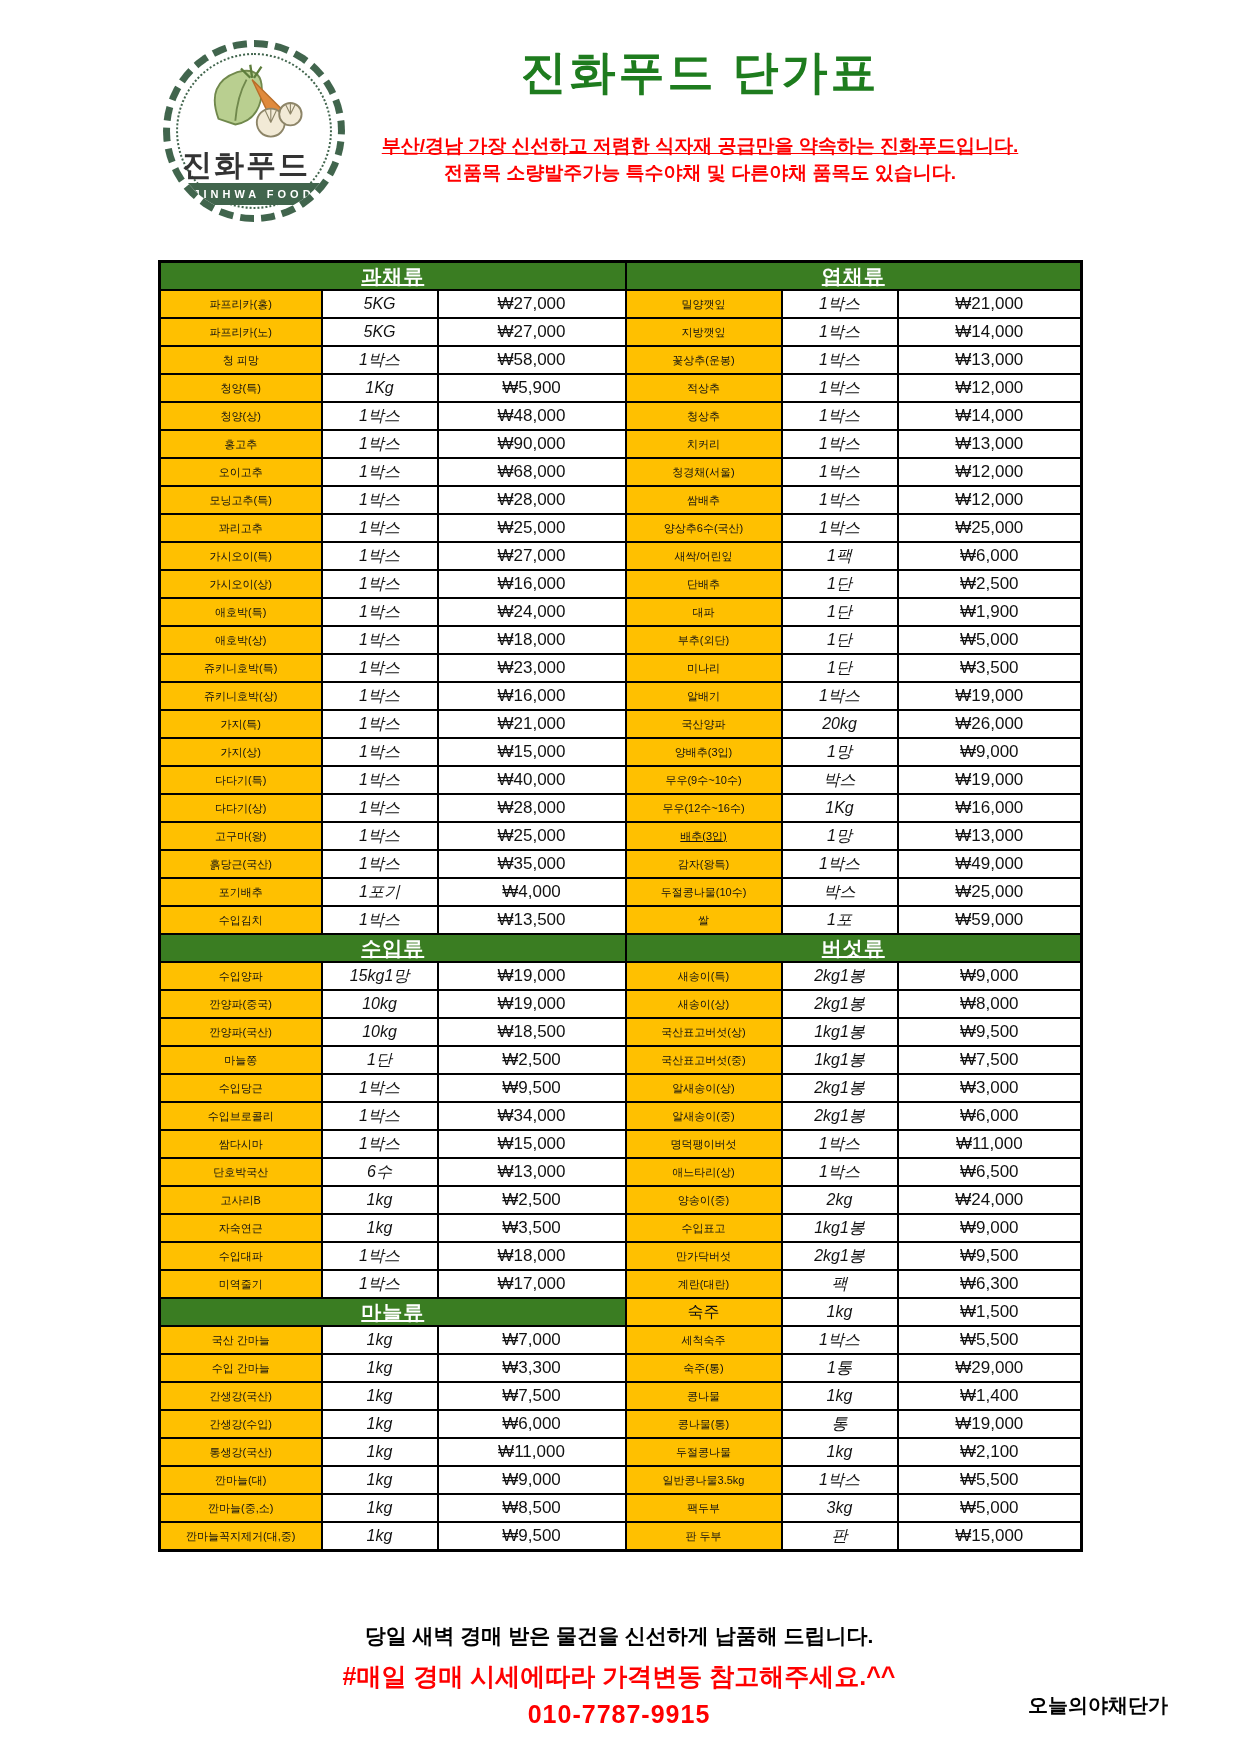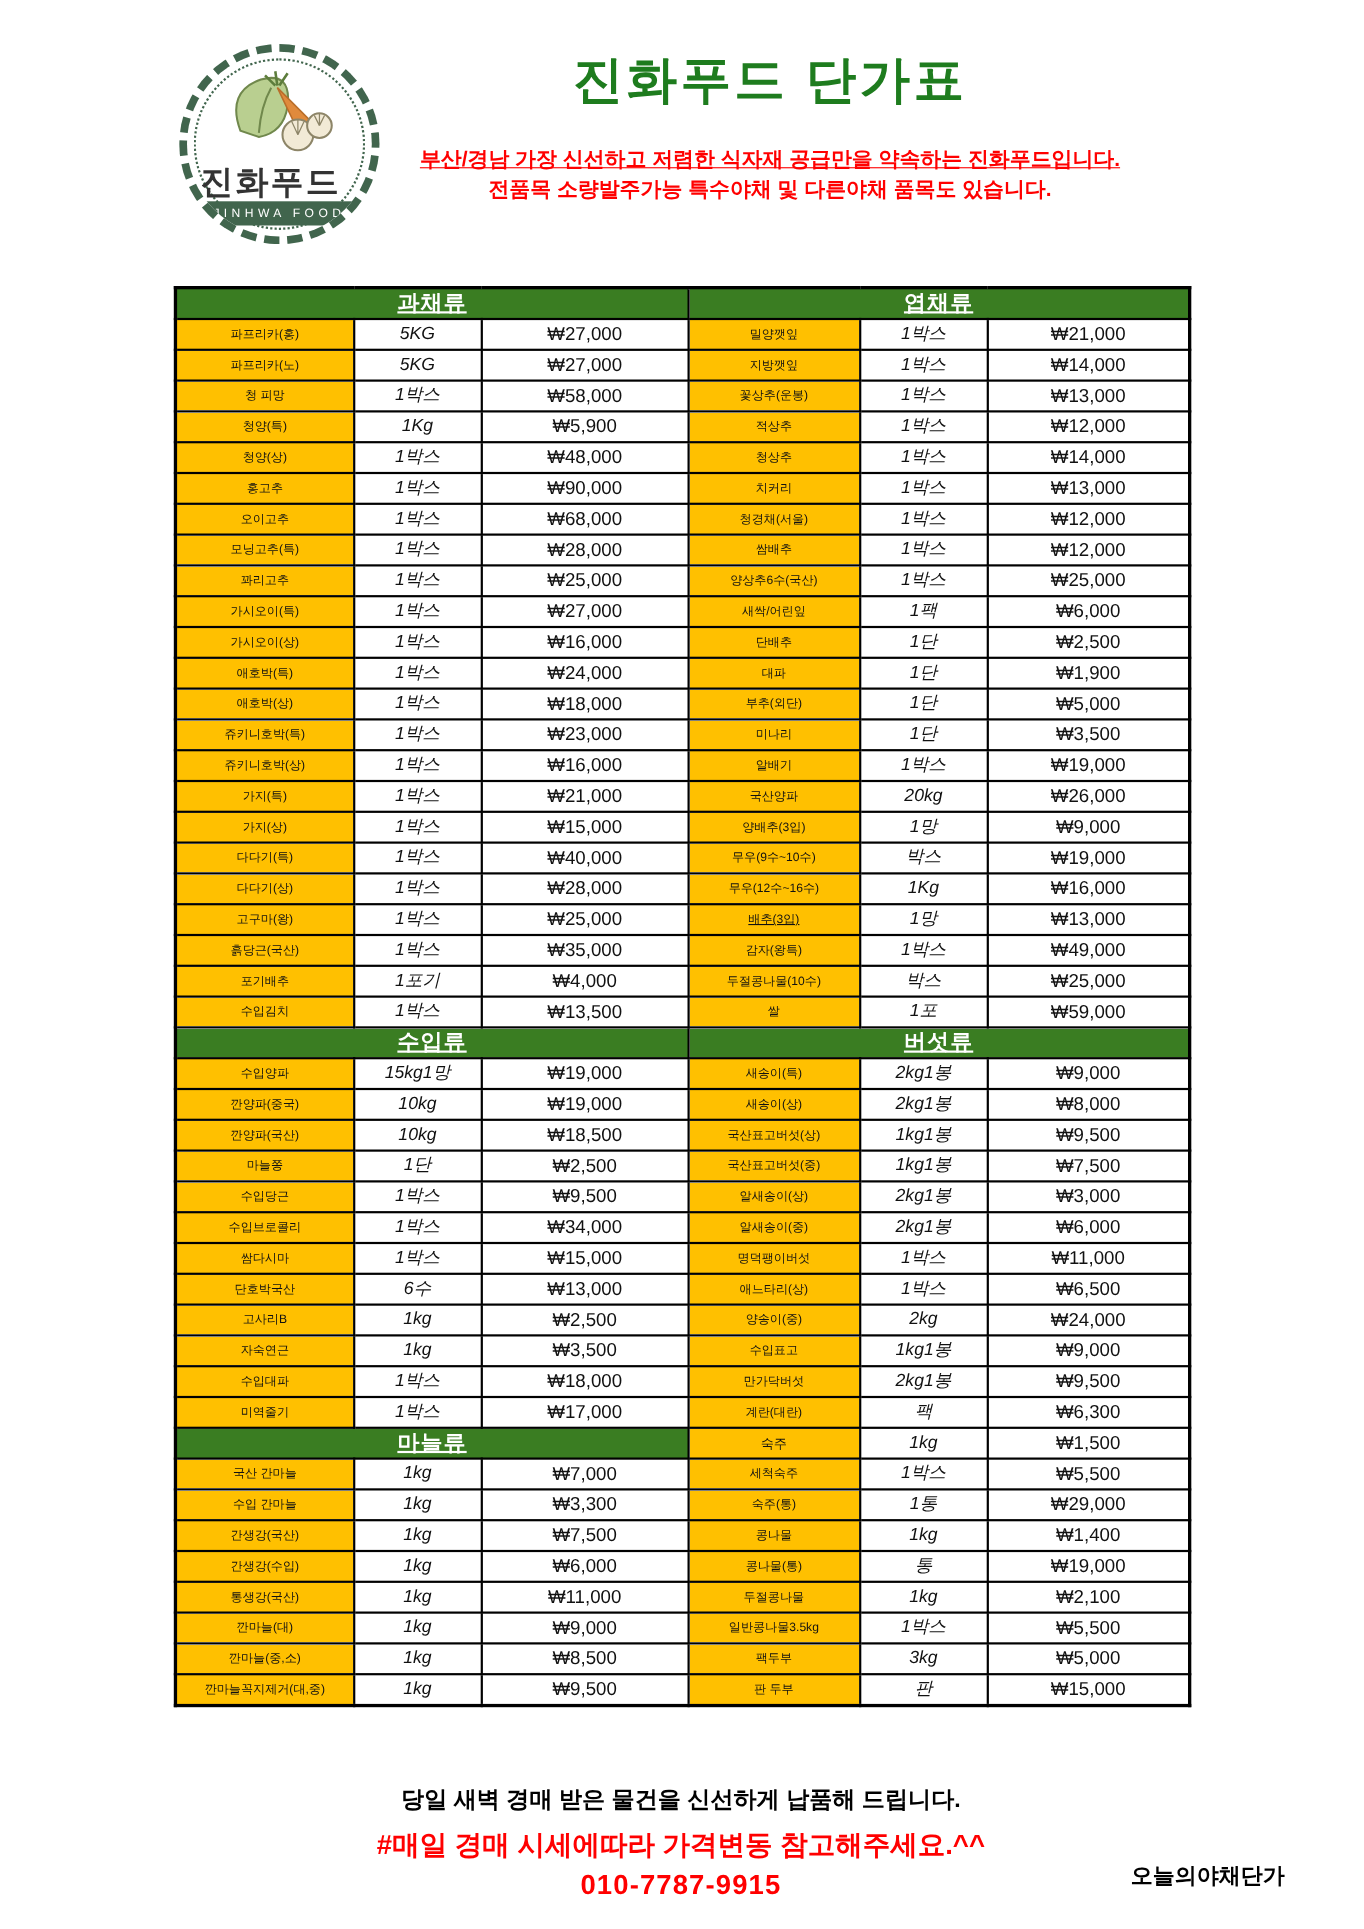--- a/index.html
+++ b/index.html
@@ -30,21 +30,21 @@
     border:2px dotted var(--logo-green);border-radius:50%;
   }
   .logo-veg{position:absolute;left:28px;top:14px;width:112px;height:84px;}
   .logo-kr{
     position:absolute;left:0;right:16px;top:98px;text-align:center;
     font-size:30px;font-weight:bold;color:#333;letter-spacing:2px;
   }
   .logo-banner{
     position:absolute;left:8px;right:8px;top:136px;height:22px;
     background:var(--logo-green);color:#fff;text-align:center;
-    font-size:11px;font-weight:normal;letter-spacing:4px;line-height:22px;
+    font-size:11px;font-weight:bold;letter-spacing:4px;line-height:22px;
   }
   .head-text{position:absolute;left:360px;top:42px;width:680px;text-align:center;}
   .page-title{
     color:var(--title-green);font-size:46px;font-weight:bold;letter-spacing:3px;
     margin-bottom:28px;
   }
   .red-note{color:var(--accent-red);font-weight:bold;font-size:19px;line-height:27px;}
   .red-note.u{text-decoration:underline;}
   .contact-line{color:var(--accent-red);font-weight:bold;font-size:26px;margin-top:6px;}
 
@@ -403,21 +403,21 @@
         <tr>
           <td class="name" style="font-size: 11px;">미역줄기</td>
           <td class="unit">1박스</td>
           <td class="price-cell">₩17,000</td>
           <td class="name" style="font-size: 11px;">계란(대란)</td>
           <td class="unit">팩</td>
           <td class="price-cell">₩6,300</td>
         </tr>
         <tr>
           <td class="sec" colspan="3">마늘류</td>
-          <td class="name" style="font-size: 12px; margin-top: 16px;">숙주</td>
+          <td class="name" style="font-size: 16px; margin-top: 16px;">숙주</td>
           <td class="unit">1kg</td>
           <td class="price-cell">₩1,500</td>
         </tr>
         <tr>
           <td class="name" style="font-size: 11px;">국산 간마늘</td>
           <td class="unit">1kg</td>
           <td class="price-cell">₩7,000</td>
           <td class="name" style="font-size: 11px;">세척숙주</td>
           <td class="unit">1박스</td>
           <td class="price-cell">₩5,500</td>

